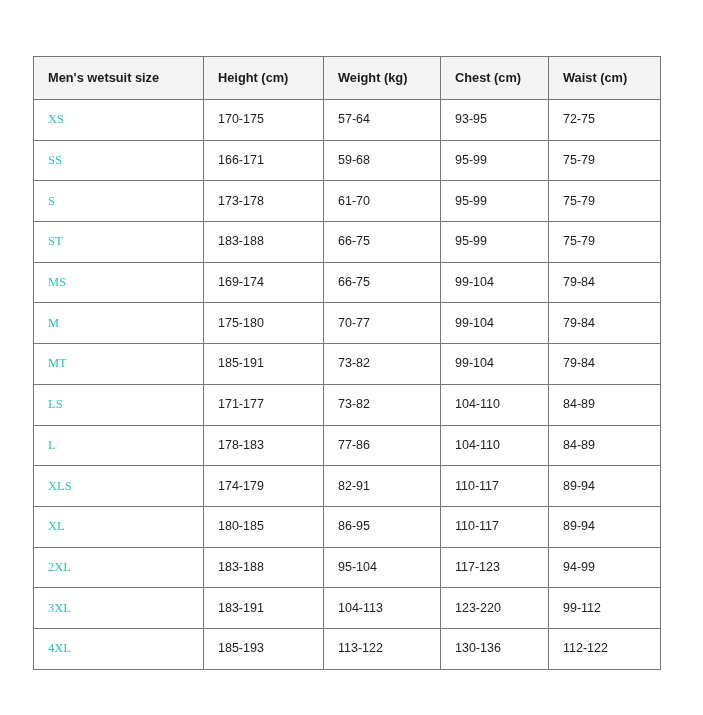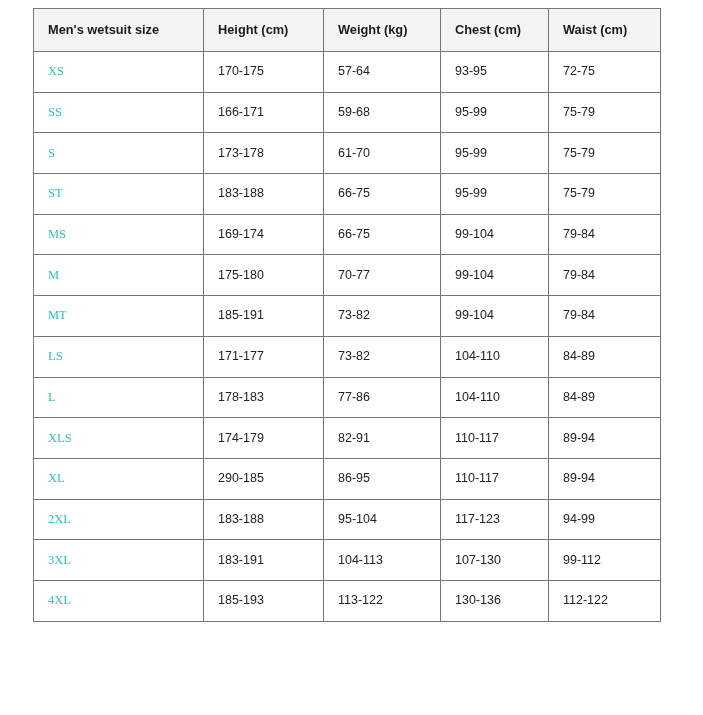--- a/index.html
+++ b/index.html
@@ -17,20 +17,21 @@
     position: absolute;
     left: 33px;
     top: 8px;
     width: 627px;
   }
   table.size-chart {
     border-collapse: collapse;
     table-layout: fixed;
     width: 627px;
     border: 1px solid #767676;
+    margin-top: 48px;
   }
   table.size-chart col.c-size   { width: 170px; }
   table.size-chart col.c-height { width: 120px; }
   table.size-chart col.c-weight { width: 117px; }
   table.size-chart col.c-chest  { width: 108px; }
   table.size-chart col.c-waist  { width: 112px; }
 
   table.size-chart th,
   table.size-chart td {
     border: 1px solid #767676;
@@ -145,37 +146,37 @@
         </tr>
         <tr>
           <td class="size-cell">XLS</td>
           <td>174-179</td>
           <td>82-91</td>
           <td>110-117</td>
           <td>89-94</td>
         </tr>
         <tr>
           <td class="size-cell">XL</td>
-          <td>290-185</td>
+          <td>180-185</td>
           <td>86-95</td>
           <td>110-117</td>
           <td>89-94</td>
         </tr>
         <tr>
           <td class="size-cell">2XL</td>
           <td>183-188</td>
           <td>95-104</td>
           <td>117-123</td>
           <td>94-99</td>
         </tr>
         <tr>
           <td class="size-cell">3XL</td>
           <td>183-191</td>
           <td>104-113</td>
-          <td>107-130</td>
+          <td>123-220</td>
           <td>99-112</td>
         </tr>
         <tr>
           <td class="size-cell">4XL</td>
           <td>185-193</td>
           <td>113-122</td>
           <td>130-136</td>
           <td>112-122</td>
         </tr>
       </tbody>

